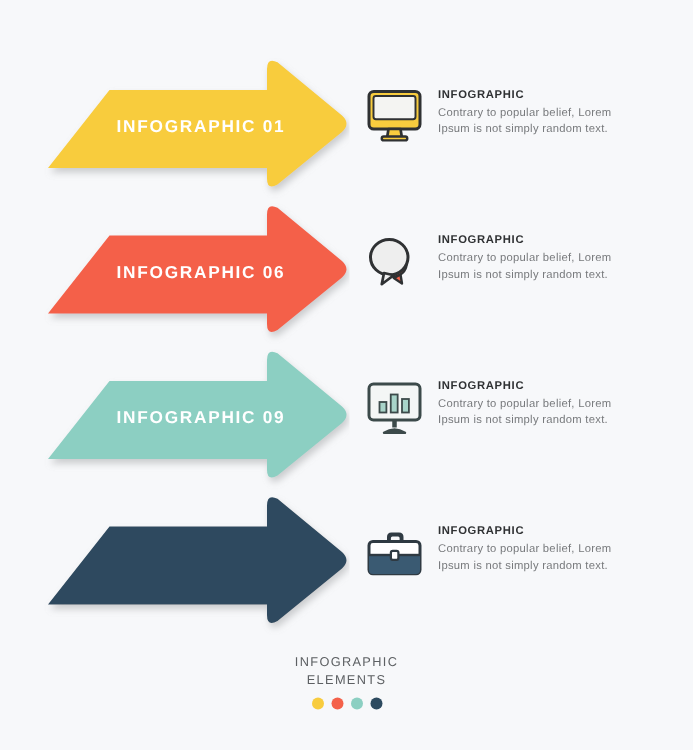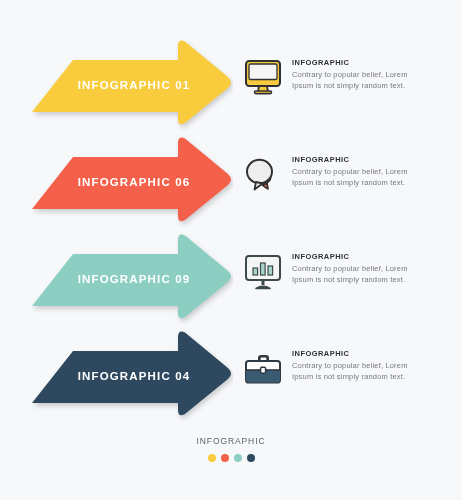--- a/index.html
+++ b/index.html
@@ -229,21 +229,20 @@
   <div class="row row-3">
     <div class="arrow-wrap">
       <svg class="arrow-svg" viewBox="0 0 205 100">
         <defs>
           <filter id="sh3" x="-30%" y="-30%" width="170%" height="180%">
             <feDropShadow dx="1.5" dy="3" stdDeviation="2.6" flood-color="#8b8d90" flood-opacity="0.42"></feDropShadow>
           </filter>
         </defs>
         <path filter="url(#sh3)" fill="#2d4a5f" d="M 4 76 L 45 24 L 150 24 L 150 10 Q 150 2 157 5.5 L 200 41 Q 206 46.5 200 52 L 157 87 Q 150 91 150 83 L 150 76 Z"></path>
       </svg>
-      <div class="arrow-label">INFOGRAPHIC 04</div>
     </div>
 
     <div class="content">
       <div class="icon-box">
         <svg width="46" height="46" viewBox="0 0 46 46">
           <path d="M 18 13 q 0 -3 3 -3 l 5 0 q 3 0 3 3 l 0 3 l -2.6 0 l 0 -2.4 q 0 -1 -1 -1 l -3.8 0 q -1 0 -1 1 l 0 2.4 l -2.6 0 Z" fill="#2f3a42"></path>
           <rect x="6" y="16" width="34" height="21.5" rx="2.6" fill="#ffffff" stroke="#2f3a42" stroke-width="2"></rect>
           <path d="M 6 25 L 40 25 L 40 35 q 0 2.6 -2.6 2.6 L 8.6 37.6 Q 6 37.6 6 35 Z" fill="#3a5a72"></path>
           <rect x="6" y="24.2" width="34" height="1.6" fill="#2f3a42"></rect>
           <rect x="20.6" y="22.2" width="5" height="6" rx="1.2" fill="#ffffff" stroke="#2f3a42" stroke-width="1.5"></rect>
@@ -252,20 +251,21 @@
       <div class="text-box">
         <div class="text-head">INFOGRAPHIC</div>
         <div class="text-body">Contrary to popular belief, Lorem</div>
         <div class="text-body">Ipsum is not simply random text.</div>
       </div>
     </div>
   </div>
 
   <div class="footer">
     <div class="footer-line">INFOGRAPHIC</div>
+    <div class="footer-line">ELEMENTS</div>
     <div class="dots">
       <span class="dot" id="d0" style="background: rgb(248, 204, 62);"></span>
       <span class="dot" id="d1" style="background: rgb(244, 97, 74);"></span>
       <span class="dot" id="d2" style="background: rgb(140, 207, 194);"></span>
       <span class="dot" id="d3" style="background: rgb(45, 74, 95);"></span>
     </div>
   </div>
 
 </div>
 

